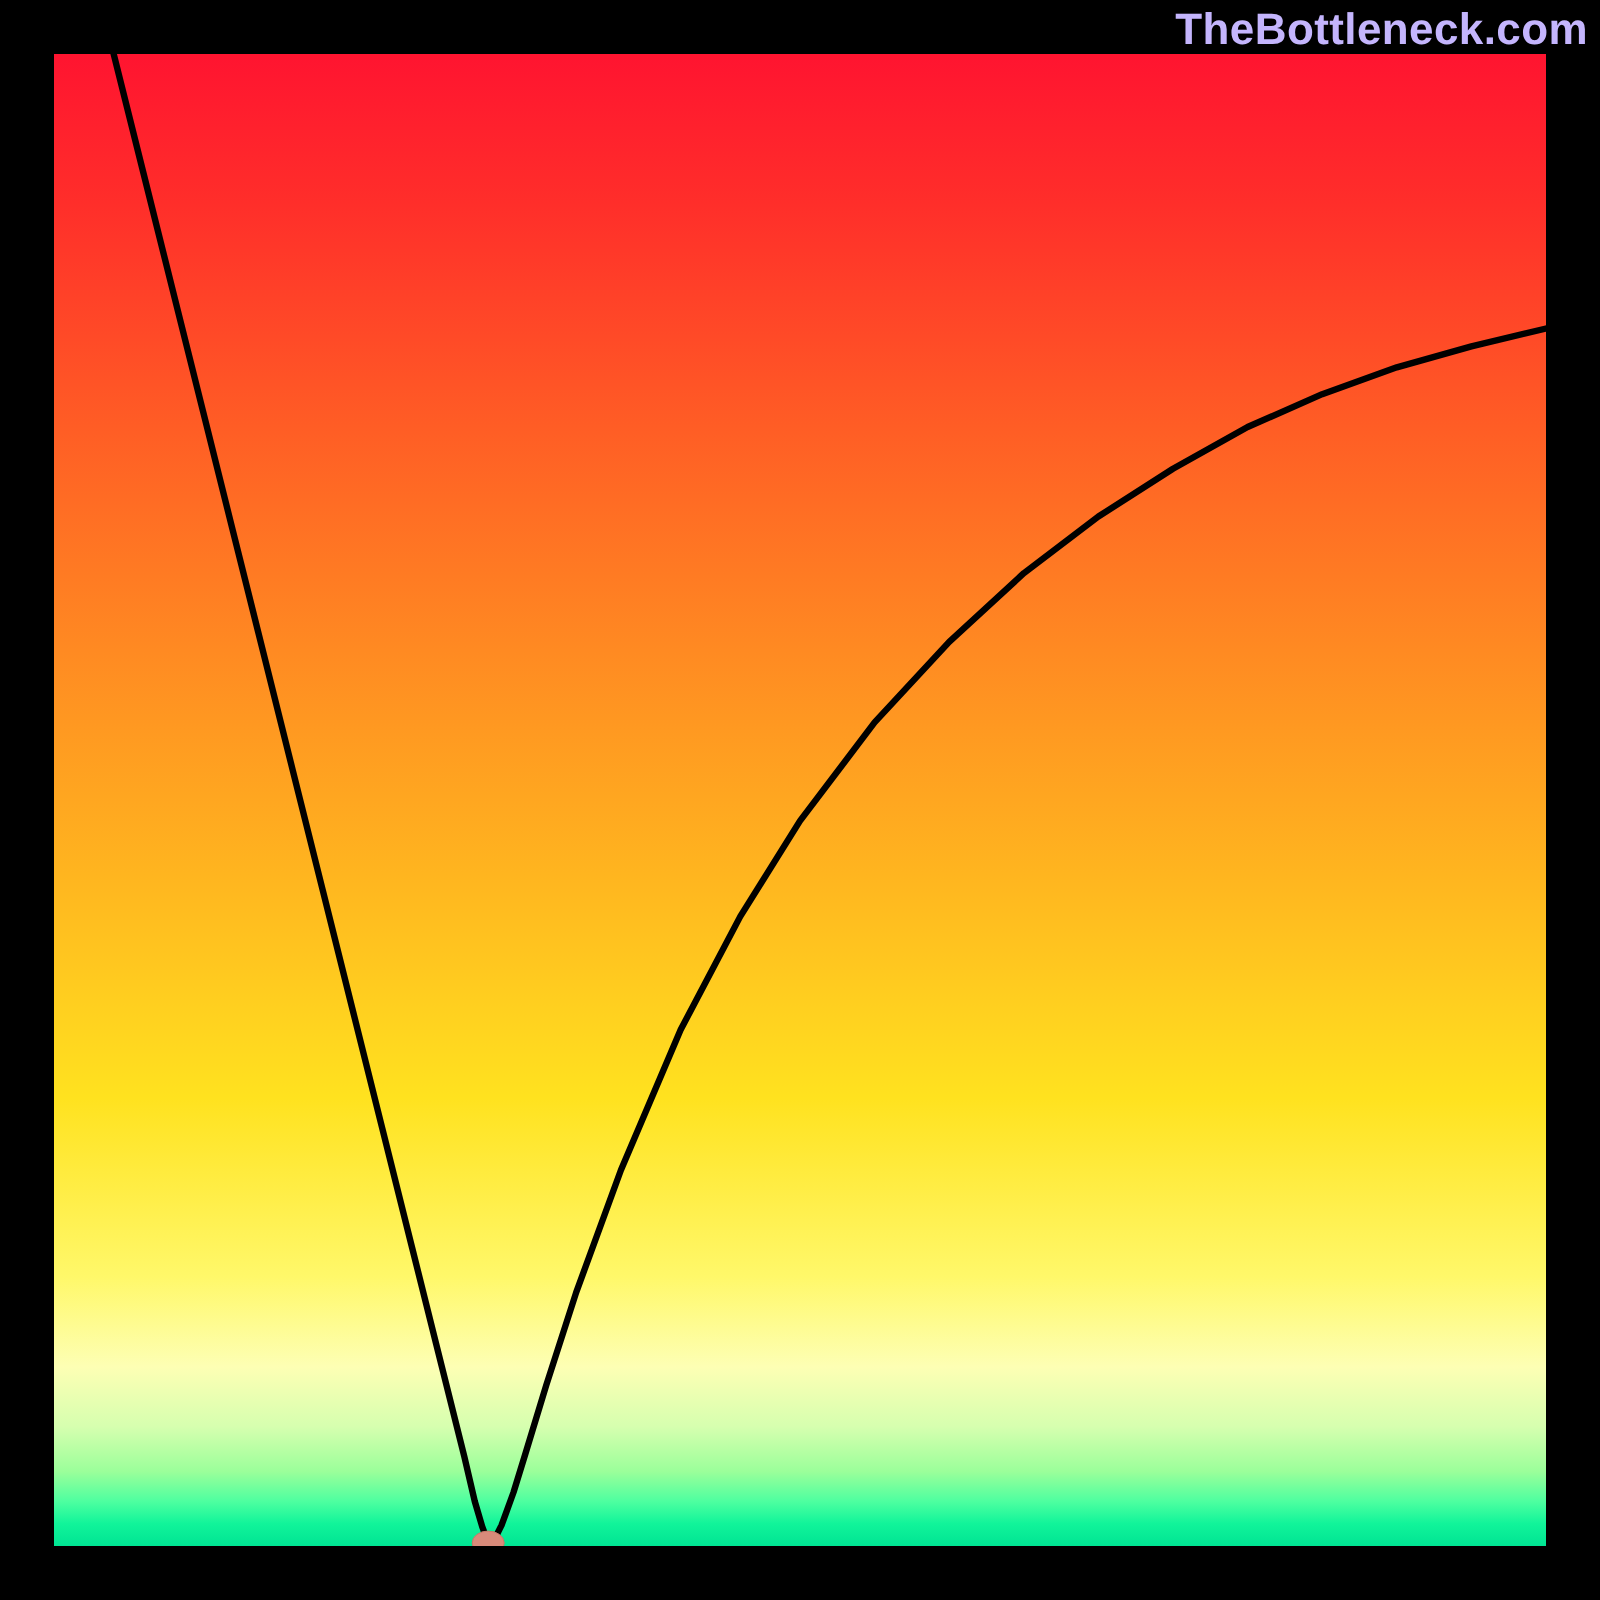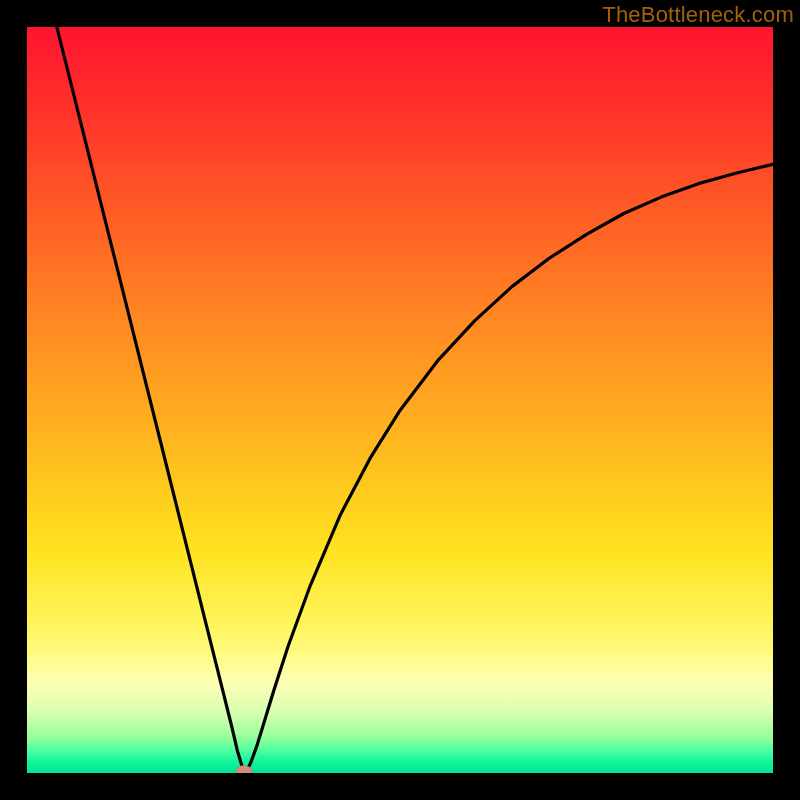--- a/index.html
+++ b/index.html
@@ -14,23 +14,23 @@
   .canvas {
     position: relative;
     width: 800px;
     height: 800px;
     background: #000;
   }
   .watermark {
     position: absolute;
     top: 2px;
     right: 6px;
-    color: #a16207;
+    color: #c4b5fd;
     font-size: 22px;
-    font-weight: 400;
+    font-weight: 700;
     letter-spacing: 0.2px;
     z-index: 5;
   }
   .plot {
     position: absolute;
     top: 27px;
     left: 27px;
     width: 746px;
     height: 746px;
     overflow: hidden;

